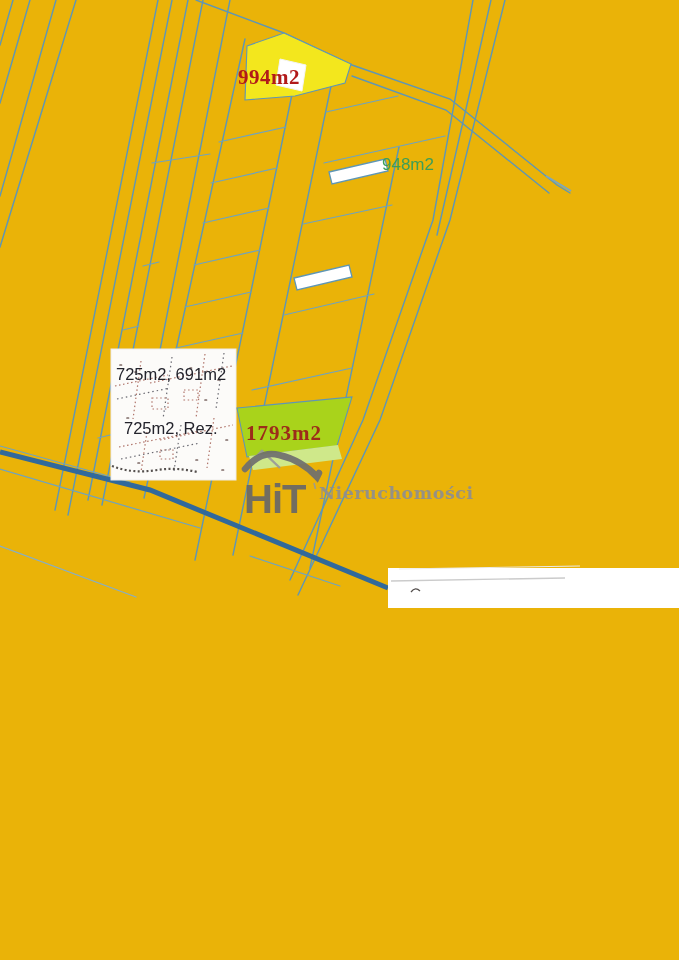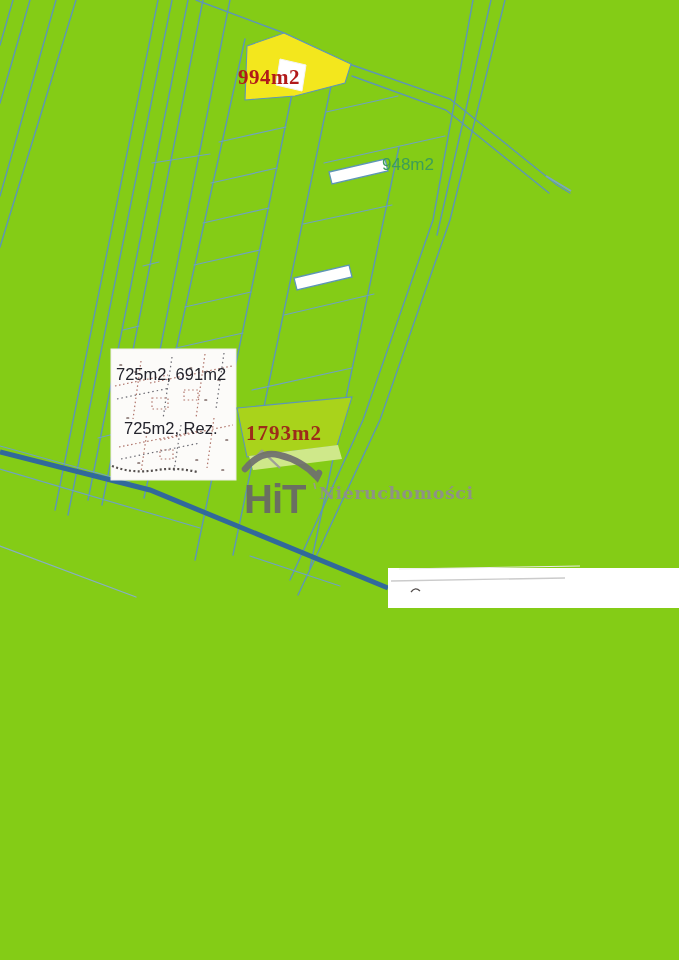--- a/index.html
+++ b/index.html
@@ -1,16 +1,16 @@
 <!DOCTYPE html>
 <html><head>
 <meta charset="utf-8">
 <style>
   html,body{margin:0;padding:0;background:#fff;}
-  #stage{position:relative;width:679px;height:960px;background:#84cc16;overflow:hidden;
+  #stage{position:relative;width:679px;height:960px;background:#eab308;overflow:hidden;
          font-family:"Liberation Sans",sans-serif;}
   svg{position:absolute;left:0;top:0;}
   .thin{stroke:#5e96b6;stroke-width:1.4;fill:none;stroke-linecap:round;}
   .thin2{stroke:#6fa3bf;stroke-width:1.2;fill:none;stroke-linecap:round;}
   .lite{stroke:#86aec6;stroke-width:1.3;fill:none;stroke-linecap:round;}
   .thick{stroke:#31699b;stroke-width:5;fill:none;stroke-linecap:butt;}
   .tab{fill:#ffffff;stroke:#5e96b6;stroke-width:1.3;}
   .parcel{stroke:#5e96b6;stroke-width:1.1;}
   .noise-r{stroke:#b0756b;stroke-width:1.2;fill:none;stroke-dasharray:1.5 2.6;}
   .noise-d{stroke:#6a6a72;stroke-width:1.2;fill:none;stroke-dasharray:1.5 3;}

